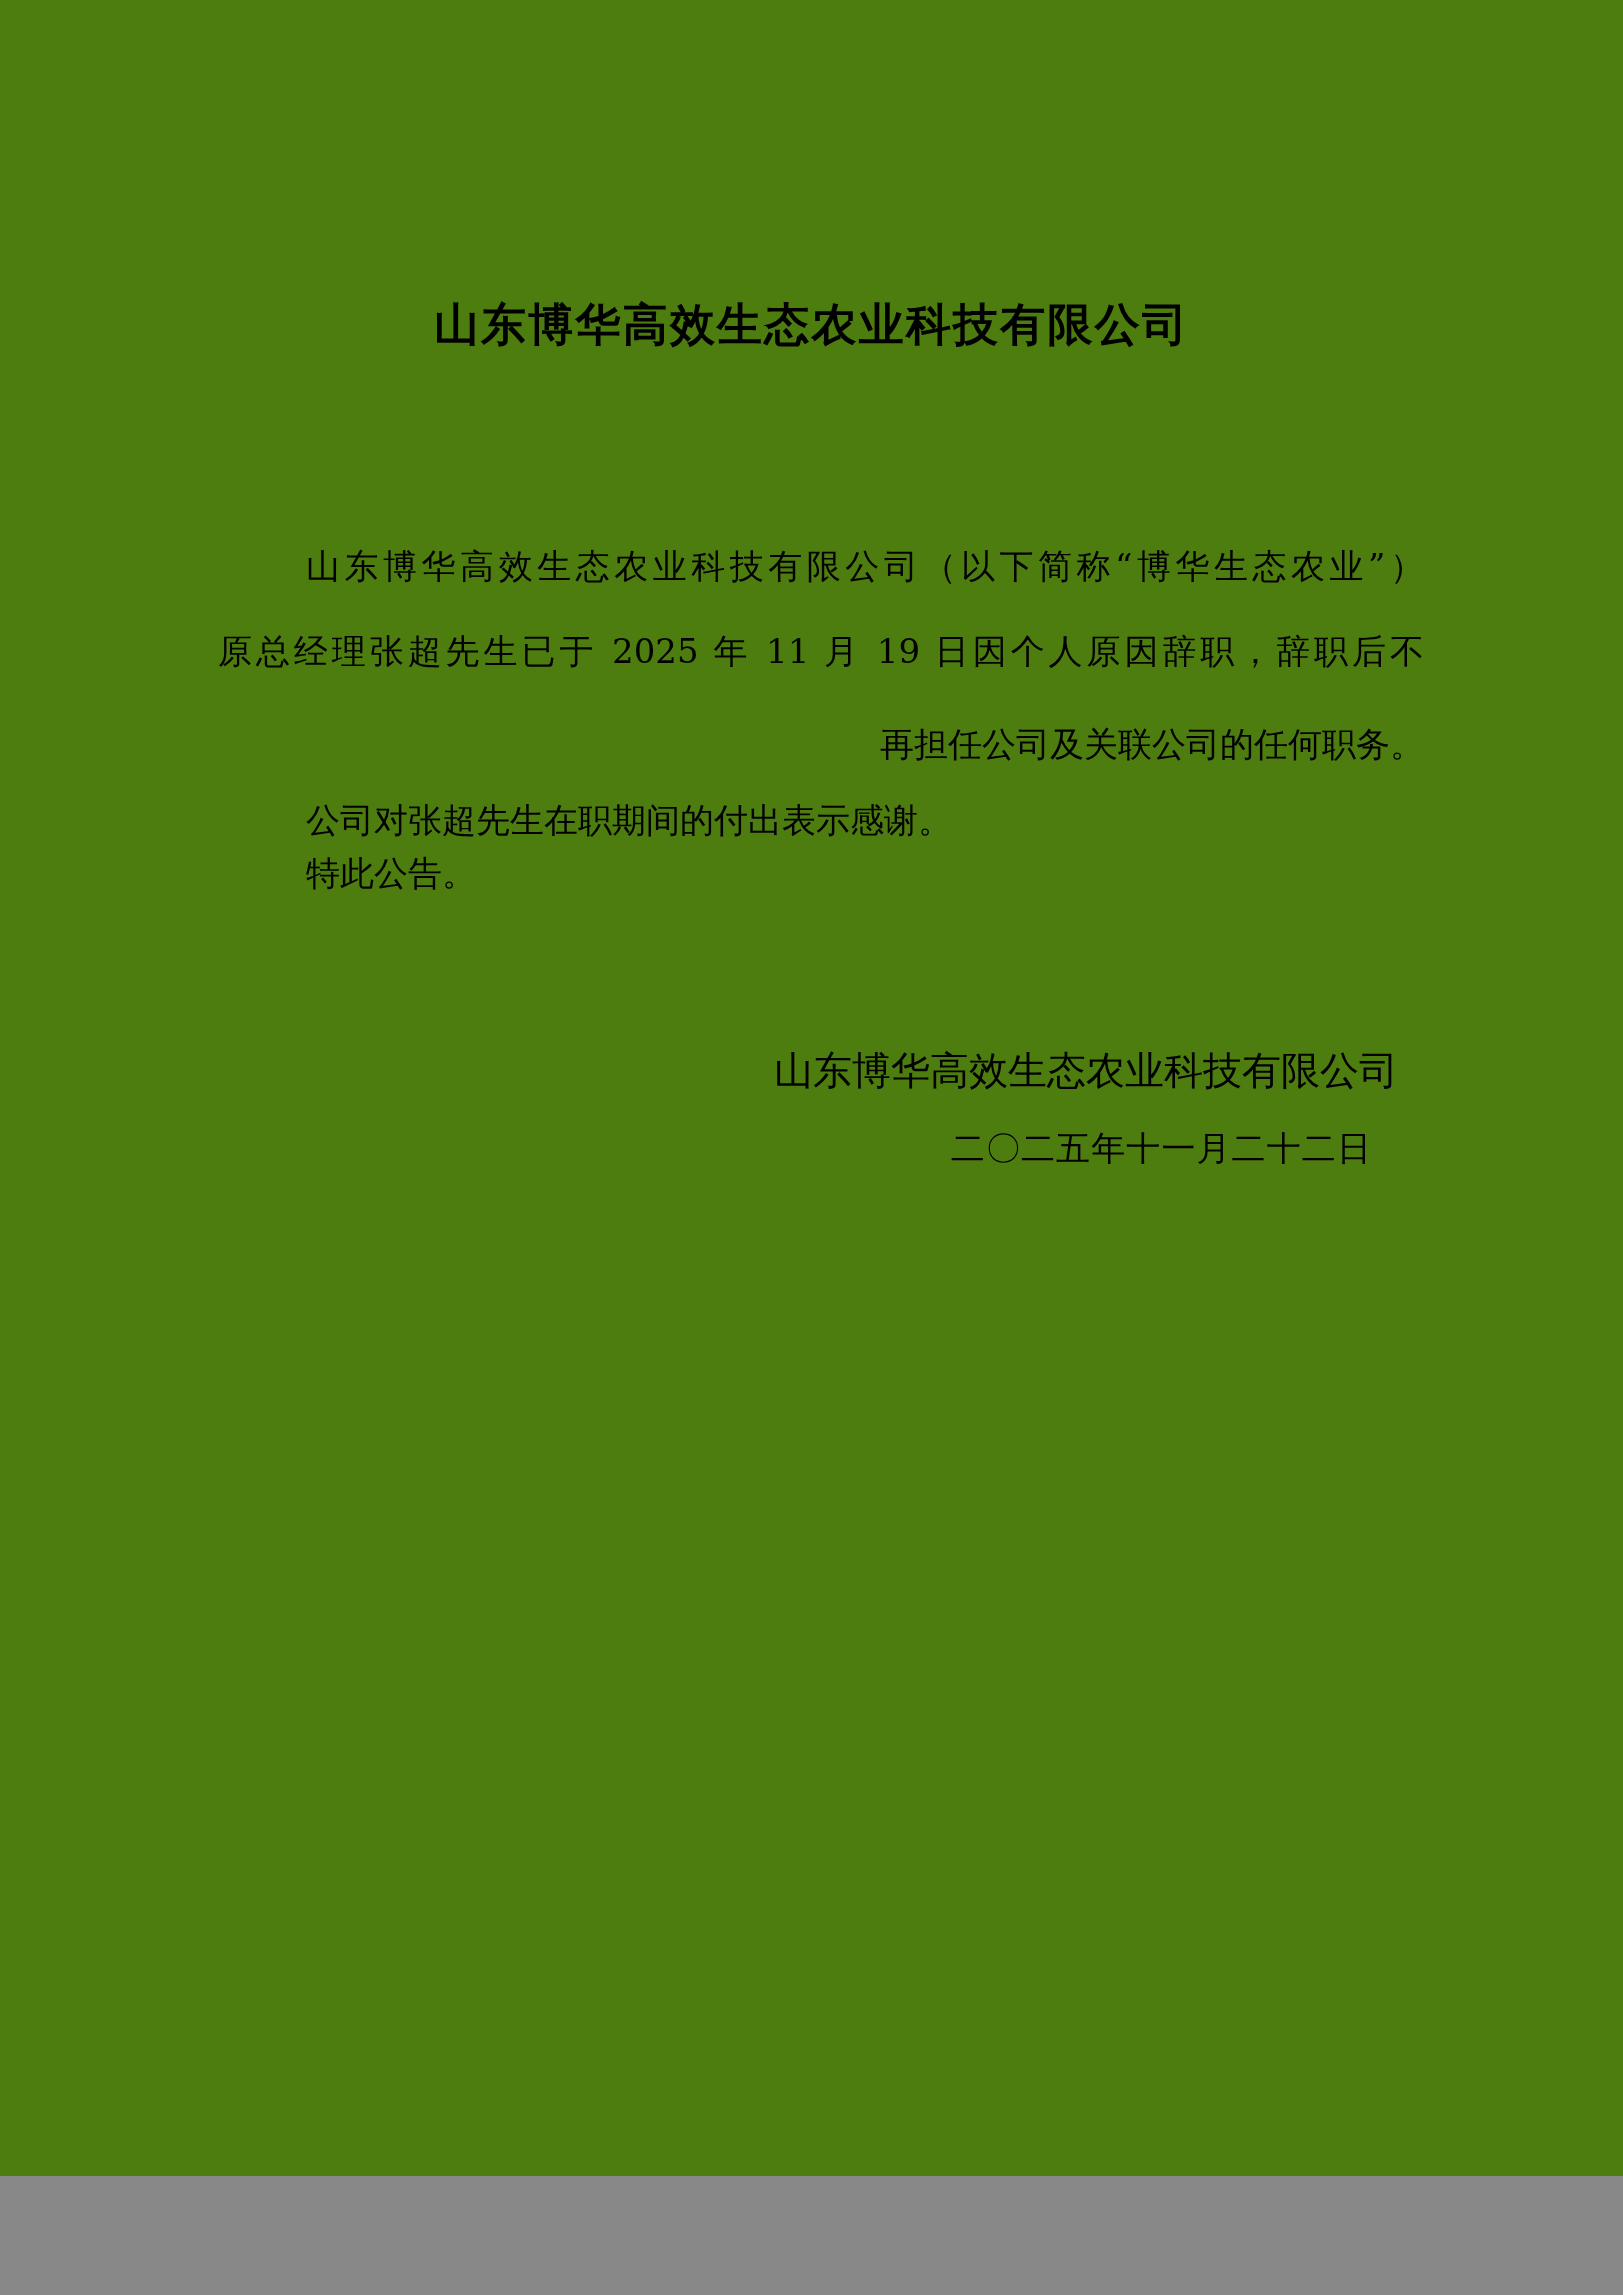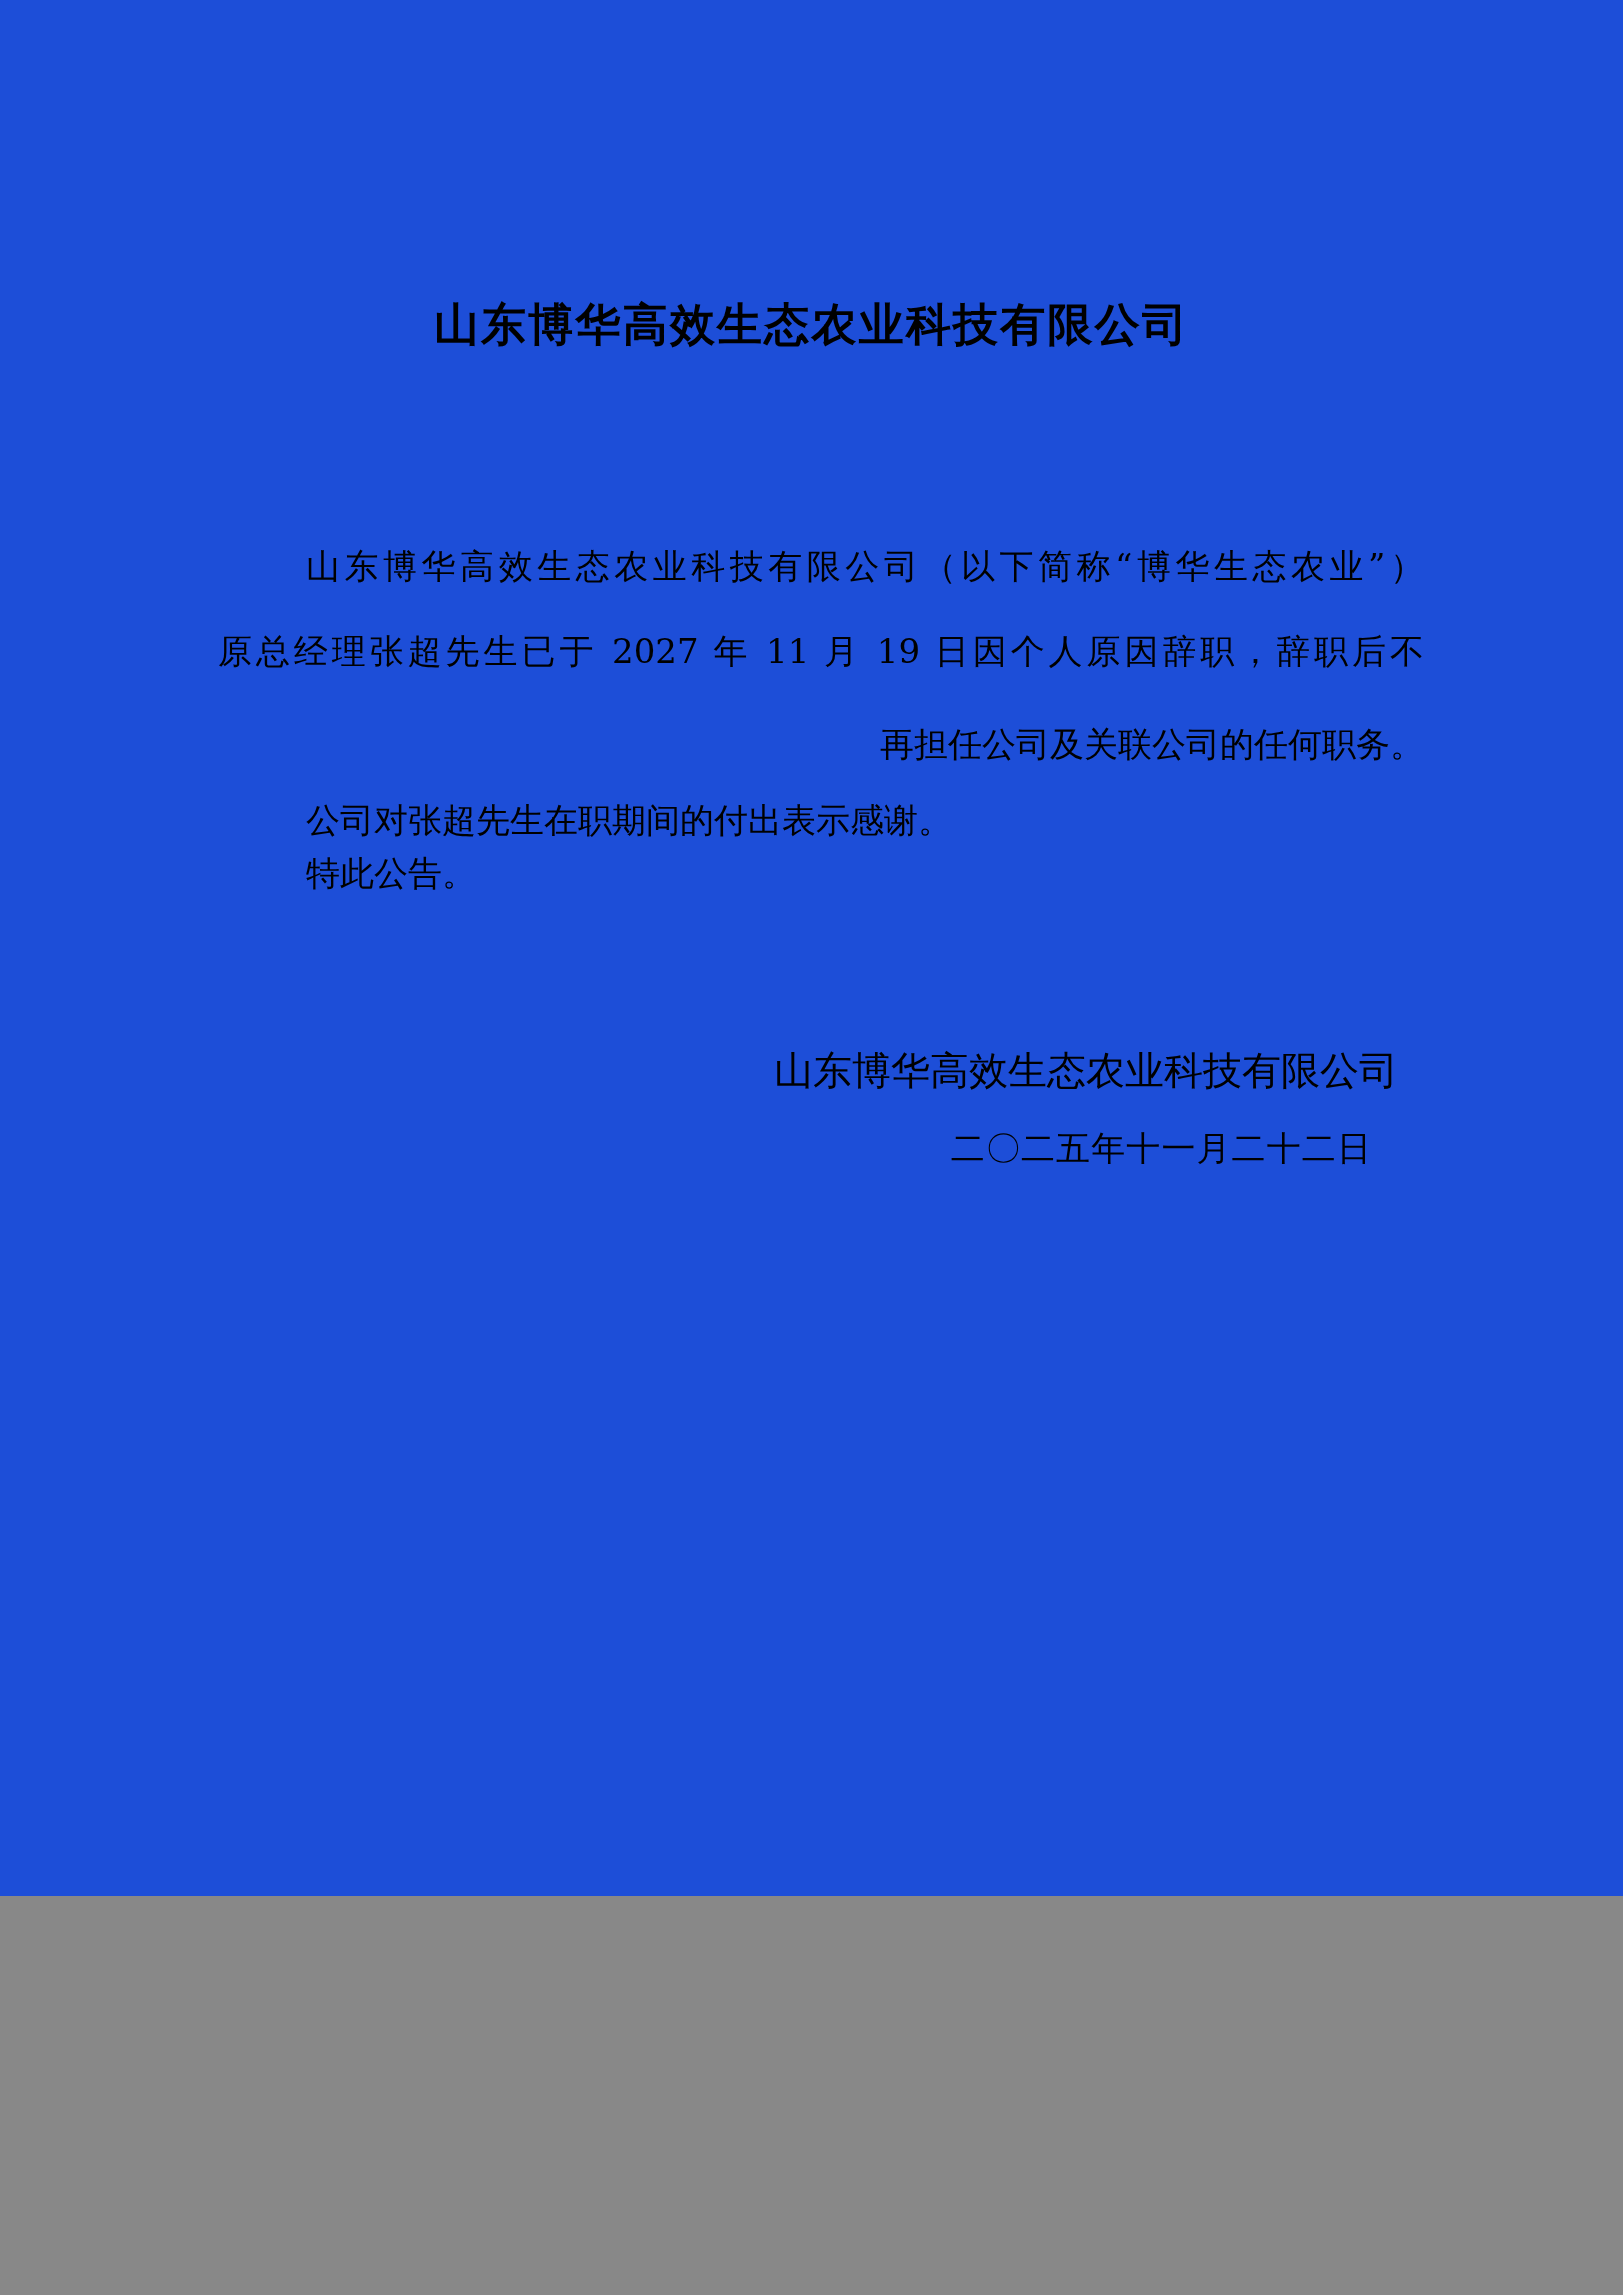--- a/index.html
+++ b/index.html
@@ -1,22 +1,22 @@
 <!DOCTYPE html>
 <html style="font-size:8.7px"><head>
 <meta charset="utf-8">
 <style>
   * { margin: 0; padding: 0; box-sizing: border-box; }
   html, body { background: #888; }
   .page {
     position: relative;
     width: 1623px;
-    height: 1896px;
+    height: 2176px;
     margin: 0 auto;
-    background: #1d4ed8;
+    background: #4d7c0f;
     color: #000000;
     font-family: "DejaVu Serif", "Liberation Serif", serif;
     overflow: hidden;
   }
   .title-line {
     position: absolute;
     left: 0;
     right: 0;
     text-align: center;
     font-size: 45px;
@@ -69,21 +69,21 @@
 </head>
 <body>
 
 <div class="page">
 
   <div class="title-line title-line-1">山东博华高效生态农业科技有限公司</div>
 
 
   <div class="body-line justified indent p1-l1">山东博华高效生态农业科技有限公司（以下简称“博华生态农业”）</div>
 
-  <div class="body-line justified p1-l2">原总经理张超先生已于 2027 年 11 月 19 日因个人原因辞职，辞职后不</div>
+  <div class="body-line justified p1-l2">原总经理张超先生已于 2025 年 11 月 19 日因个人原因辞职，辞职后不</div>
 
   <div class="body-line p1-l3">再担任公司及关联公司的任何职务。</div>
 
   <div class="body-line indent p2">公司对张超先生在职期间的付出表示感谢。</div>
 
   <div class="body-line indent p3">特此公告。</div>
 
   <div class="sign-company">山东博华高效生态农业科技有限公司</div>
 
   <div class="sign-date">二〇二五年十一月二十二日</div>

